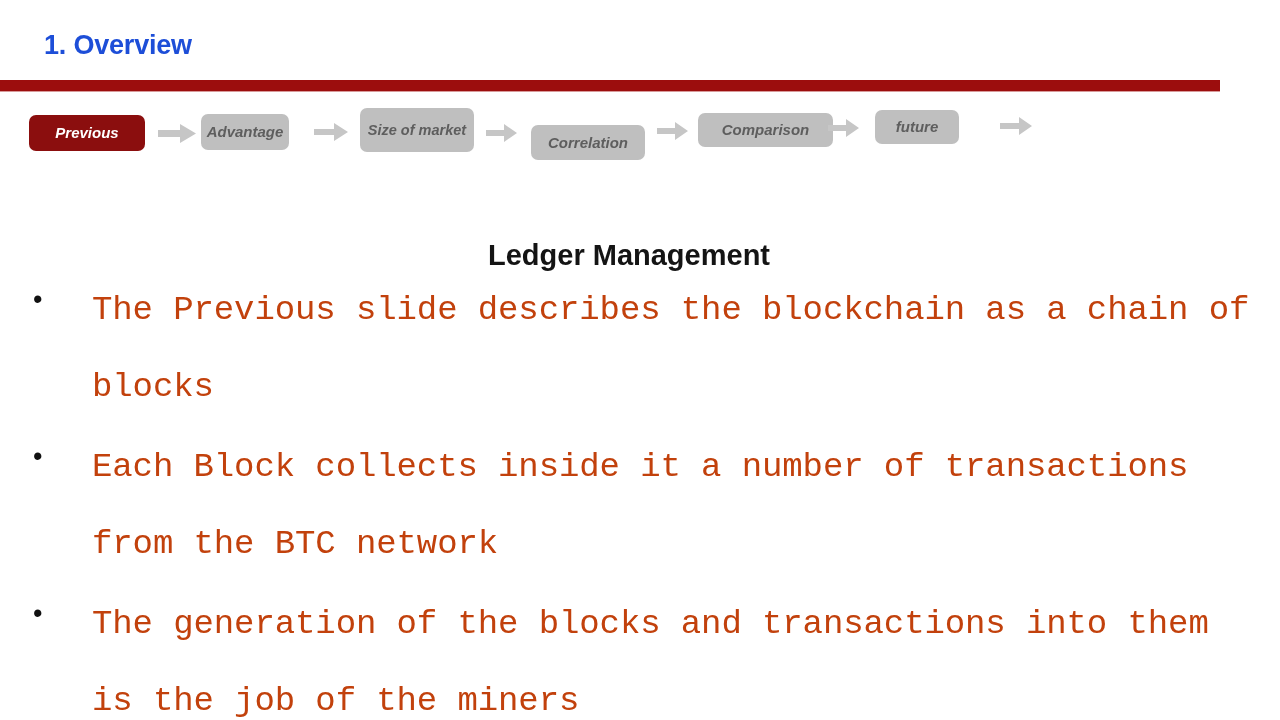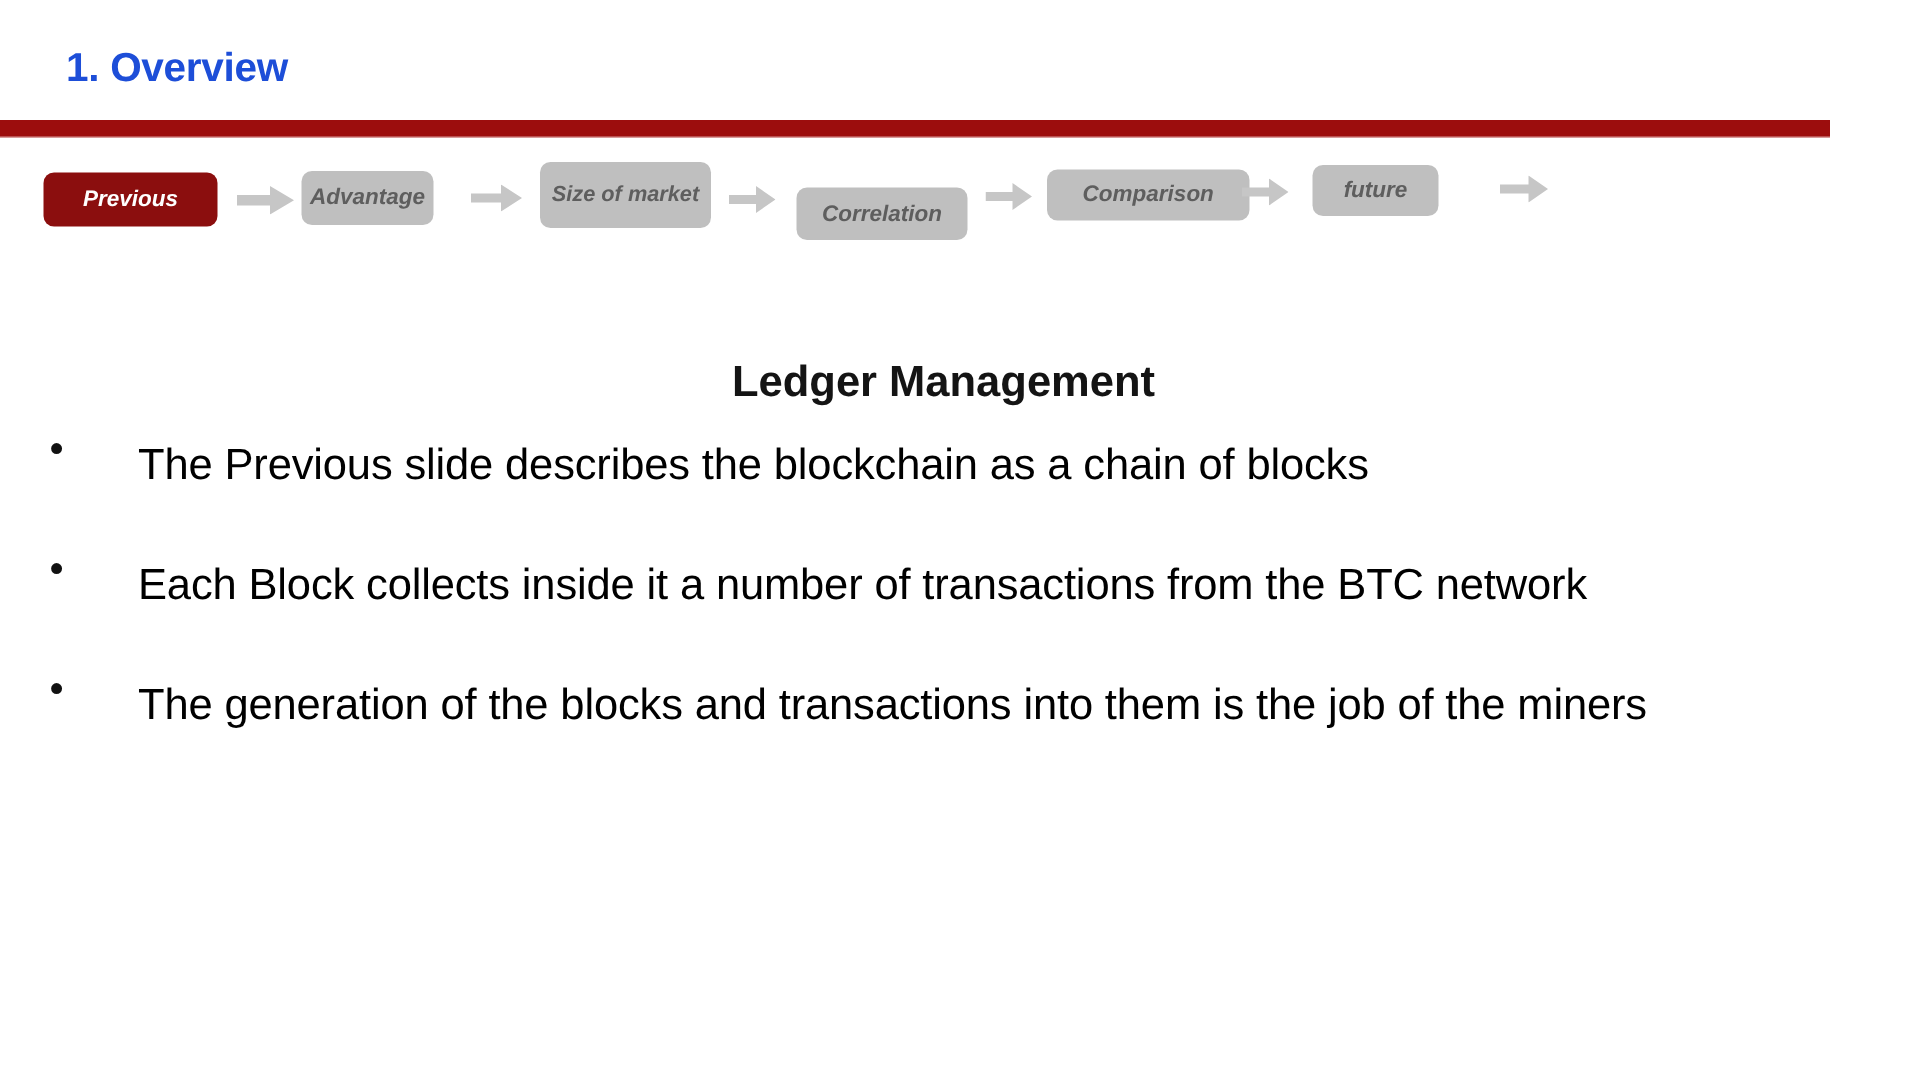--- a/index.html
+++ b/index.html
@@ -106,24 +106,25 @@
     width: 68px;
     font-size: 27px;
     line-height: 55px;
     color: #111111;
     text-align: left;
     padding-left: 9px;
     box-sizing: border-box;
   }
   .bullet-text {
     flex: 1 1 auto;
-    font-size: 29px;
+    font-size: 34px;
     line-height: 77px;
-    color: #000000;
+    color: #c2410c;
     letter-spacing: -0.1px;
+    font-family: Liberation Mono, monospace;
   }
 </style>
 </head>
 <body>
 
 <div class="slide-title">1. Overview</div>
 
 <div class="red-rule"></div>
 
 <div class="chip-strip">

